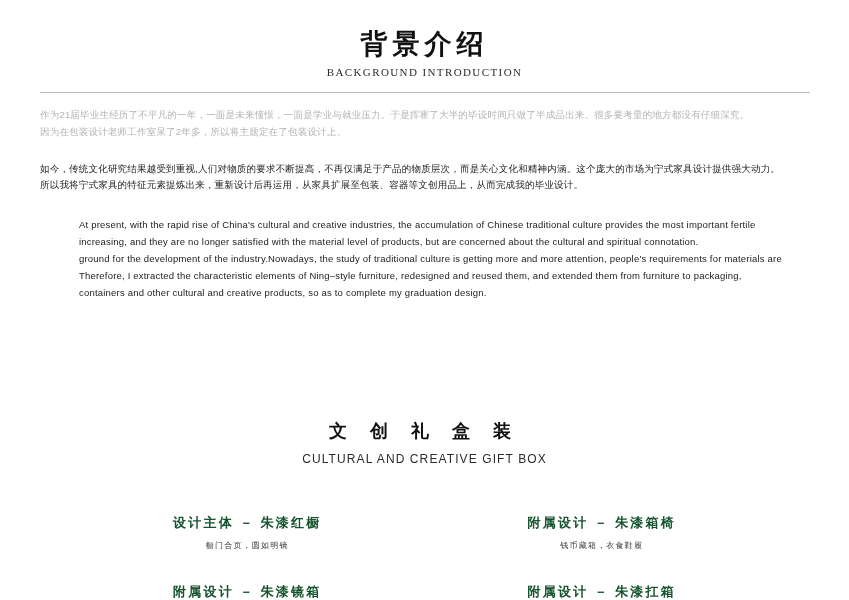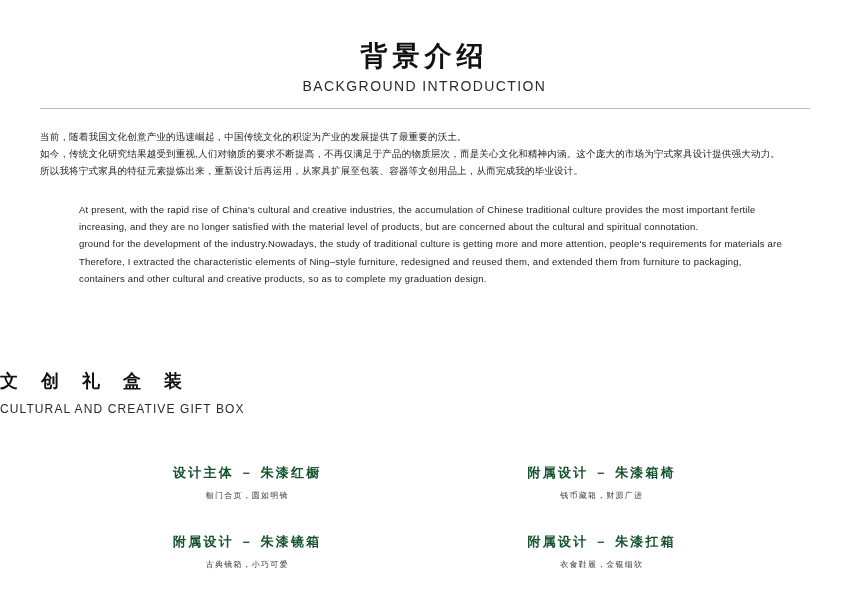--- a/index.html
+++ b/index.html
@@ -17,33 +17,33 @@
   .page {
     position: relative;
     width: 849px;
     height: 600px;
     box-sizing: border-box;
   }
 
   
   .header {
     text-align: center;
-    padding-top: 40px;
+    padding-top: 28px;
   }
   .header-title-cn {
     font-family: "DejaVu Serif", "Liberation Serif", serif;
     font-size: 27px;
     letter-spacing: 5px;
     font-weight: 700;
     color: #111111;
     line-height: 1.2;
   }
   .header-title-en {
-    font-family: Liberation Sans, sans-serif;
-    font-size: 14px;
+    font-family: Liberation Serif, serif;
+    font-size: 11px;
     letter-spacing: 1.4px;
     color: #2b2b2b;
     margin-top: 6px;
   }
   .header-rule {
     width: 770px;
     height: 1px;
     background: #b9b9b9;
     margin: 14px auto 0 auto;
   }
@@ -71,21 +71,22 @@
     font-size: 9.5px;
     line-height: 1.8;
     margin-left: 39px;
   }
   .para p {
     margin: 0;
   }
 
   
   .section {
-    margin-top: 82px;
+    text-align: center;
+    margin-top: 118px;
   }
   .section-title-cn {
     font-size: 18px;
     font-weight: 700;
     letter-spacing: 9px;
     color: #111111;
   }
   .section-title-en {
     font-size: 12px;
     letter-spacing: 1.1px;
@@ -124,23 +125,26 @@
 <div class="page">
 
   <div class="header">
     <div class="header-title-cn">背景介绍</div>
     <div class="header-title-en">BACKGROUND INTRODUCTION</div>
     <div class="header-rule"></div>
   </div>
 
   <div class="body-wrap">
 
+    <div class="para para-muted">
+      <p>作为21届毕业生经历了不平凡的一年，一面是未来憧憬，一面是学业与就业压力。于是挥霍了大半的毕设时间只做了半成品出来。很多要考量的地方都没有仔细深究。</p>
+      <p>因为在包装设计老师工作室呆了2年多，所以将主题定在了包装设计上。</p>
+    </div>
 
     <div class="para para-cn">
-      <p>当前，随着我国文化创意产业的迅速崛起，中国传统文化的积淀为产业的发展提供了最重要的沃土。</p>
       <p>如今，传统文化研究结果越受到重视,人们对物质的要求不断提高，不再仅满足于产品的物质层次，而是关心文化和精神内涵。这个庞大的市场为宁式家具设计提供强大动力。</p>
       <p>所以我将宁式家具的特征元素提炼出来，重新设计后再运用，从家具扩展至包装、容器等文创用品上，从而完成我的毕业设计。</p>
     </div>
 
     <div class="para para-en">
       <p>At present, with the rapid rise of China's cultural and creative industries, the accumulation of Chinese traditional culture provides the most important fertile</p>
       <p> increasing, and they are no longer satisfied with the material level of products, but are concerned about the cultural and spiritual connotation.</p>
       <p>ground for the development of the industry.Nowadays, the study of traditional culture is getting more and more attention, people's requirements for materials are</p>
       <p>Therefore, I extracted the characteristic elements of Ning–style furniture, redesigned and reused them, and extended them from furniture to packaging,</p>
       <p>containers and other cultural and creative products, so as to complete my graduation design.</p>
@@ -153,21 +157,21 @@
     <div class="section-title-en">CULTURAL AND CREATIVE GIFT BOX</div>
   </div>
 
   <div class="items">
     <div class="item">
       <div class="item-title">设计主体 － 朱漆红橱</div>
       <div class="item-sub">橱门合页，圆如明镜</div>
     </div>
     <div class="item">
       <div class="item-title">附属设计 － 朱漆箱椅</div>
-      <div class="item-sub">钱币藏箱，财源广进</div>
+      <div class="item-sub">钱币藏箱，衣食鞋履</div>
     </div>
     <div class="item">
       <div class="item-title">附属设计 － 朱漆镜箱</div>
       <div class="item-sub">古典镜箱，小巧可爱</div>
     </div>
     <div class="item">
       <div class="item-title">附属设计 － 朱漆扛箱</div>
       <div class="item-sub">衣食鞋履，金银细软</div>
     </div>
   </div>

